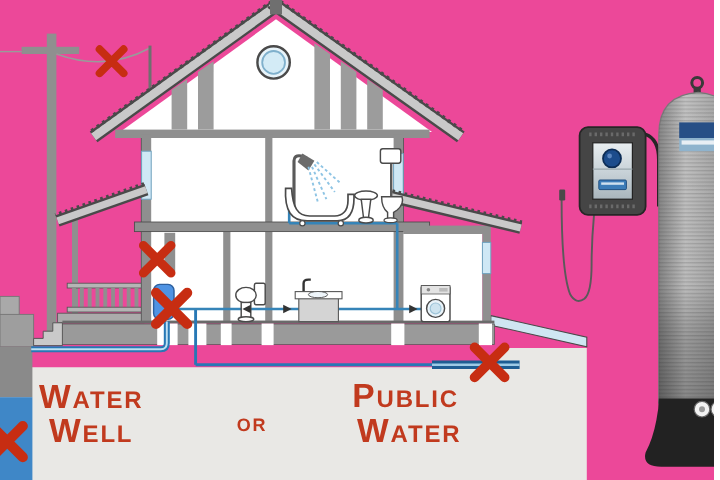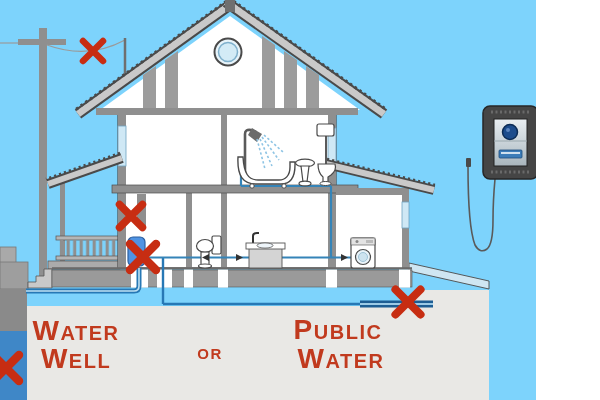--- a/index.html
+++ b/index.html
@@ -1,16 +1,16 @@
 <!DOCTYPE html>
 <html><head>
 <meta charset="utf-8">
 <style>
   html,body{margin:0;padding:0;background:#fff;}
-  #stage{position:relative;width:536px;height:400px;overflow:hidden;background:#7dd3fc;
+  #stage{position:relative;width:595px;height:400px;overflow:hidden;background:#ec4899;
          font-family:"Liberation Sans",sans-serif;}
   svg{display:block}
   .label-text{font-family:"Liberation Sans",sans-serif;font-weight:bold;
               font-variant:small-caps;letter-spacing:1.5px;}
 </style>
 </head>
 <body>
 
 <div id="stage">
 <svg width="600" height="400" viewBox="0 0 600 400">

